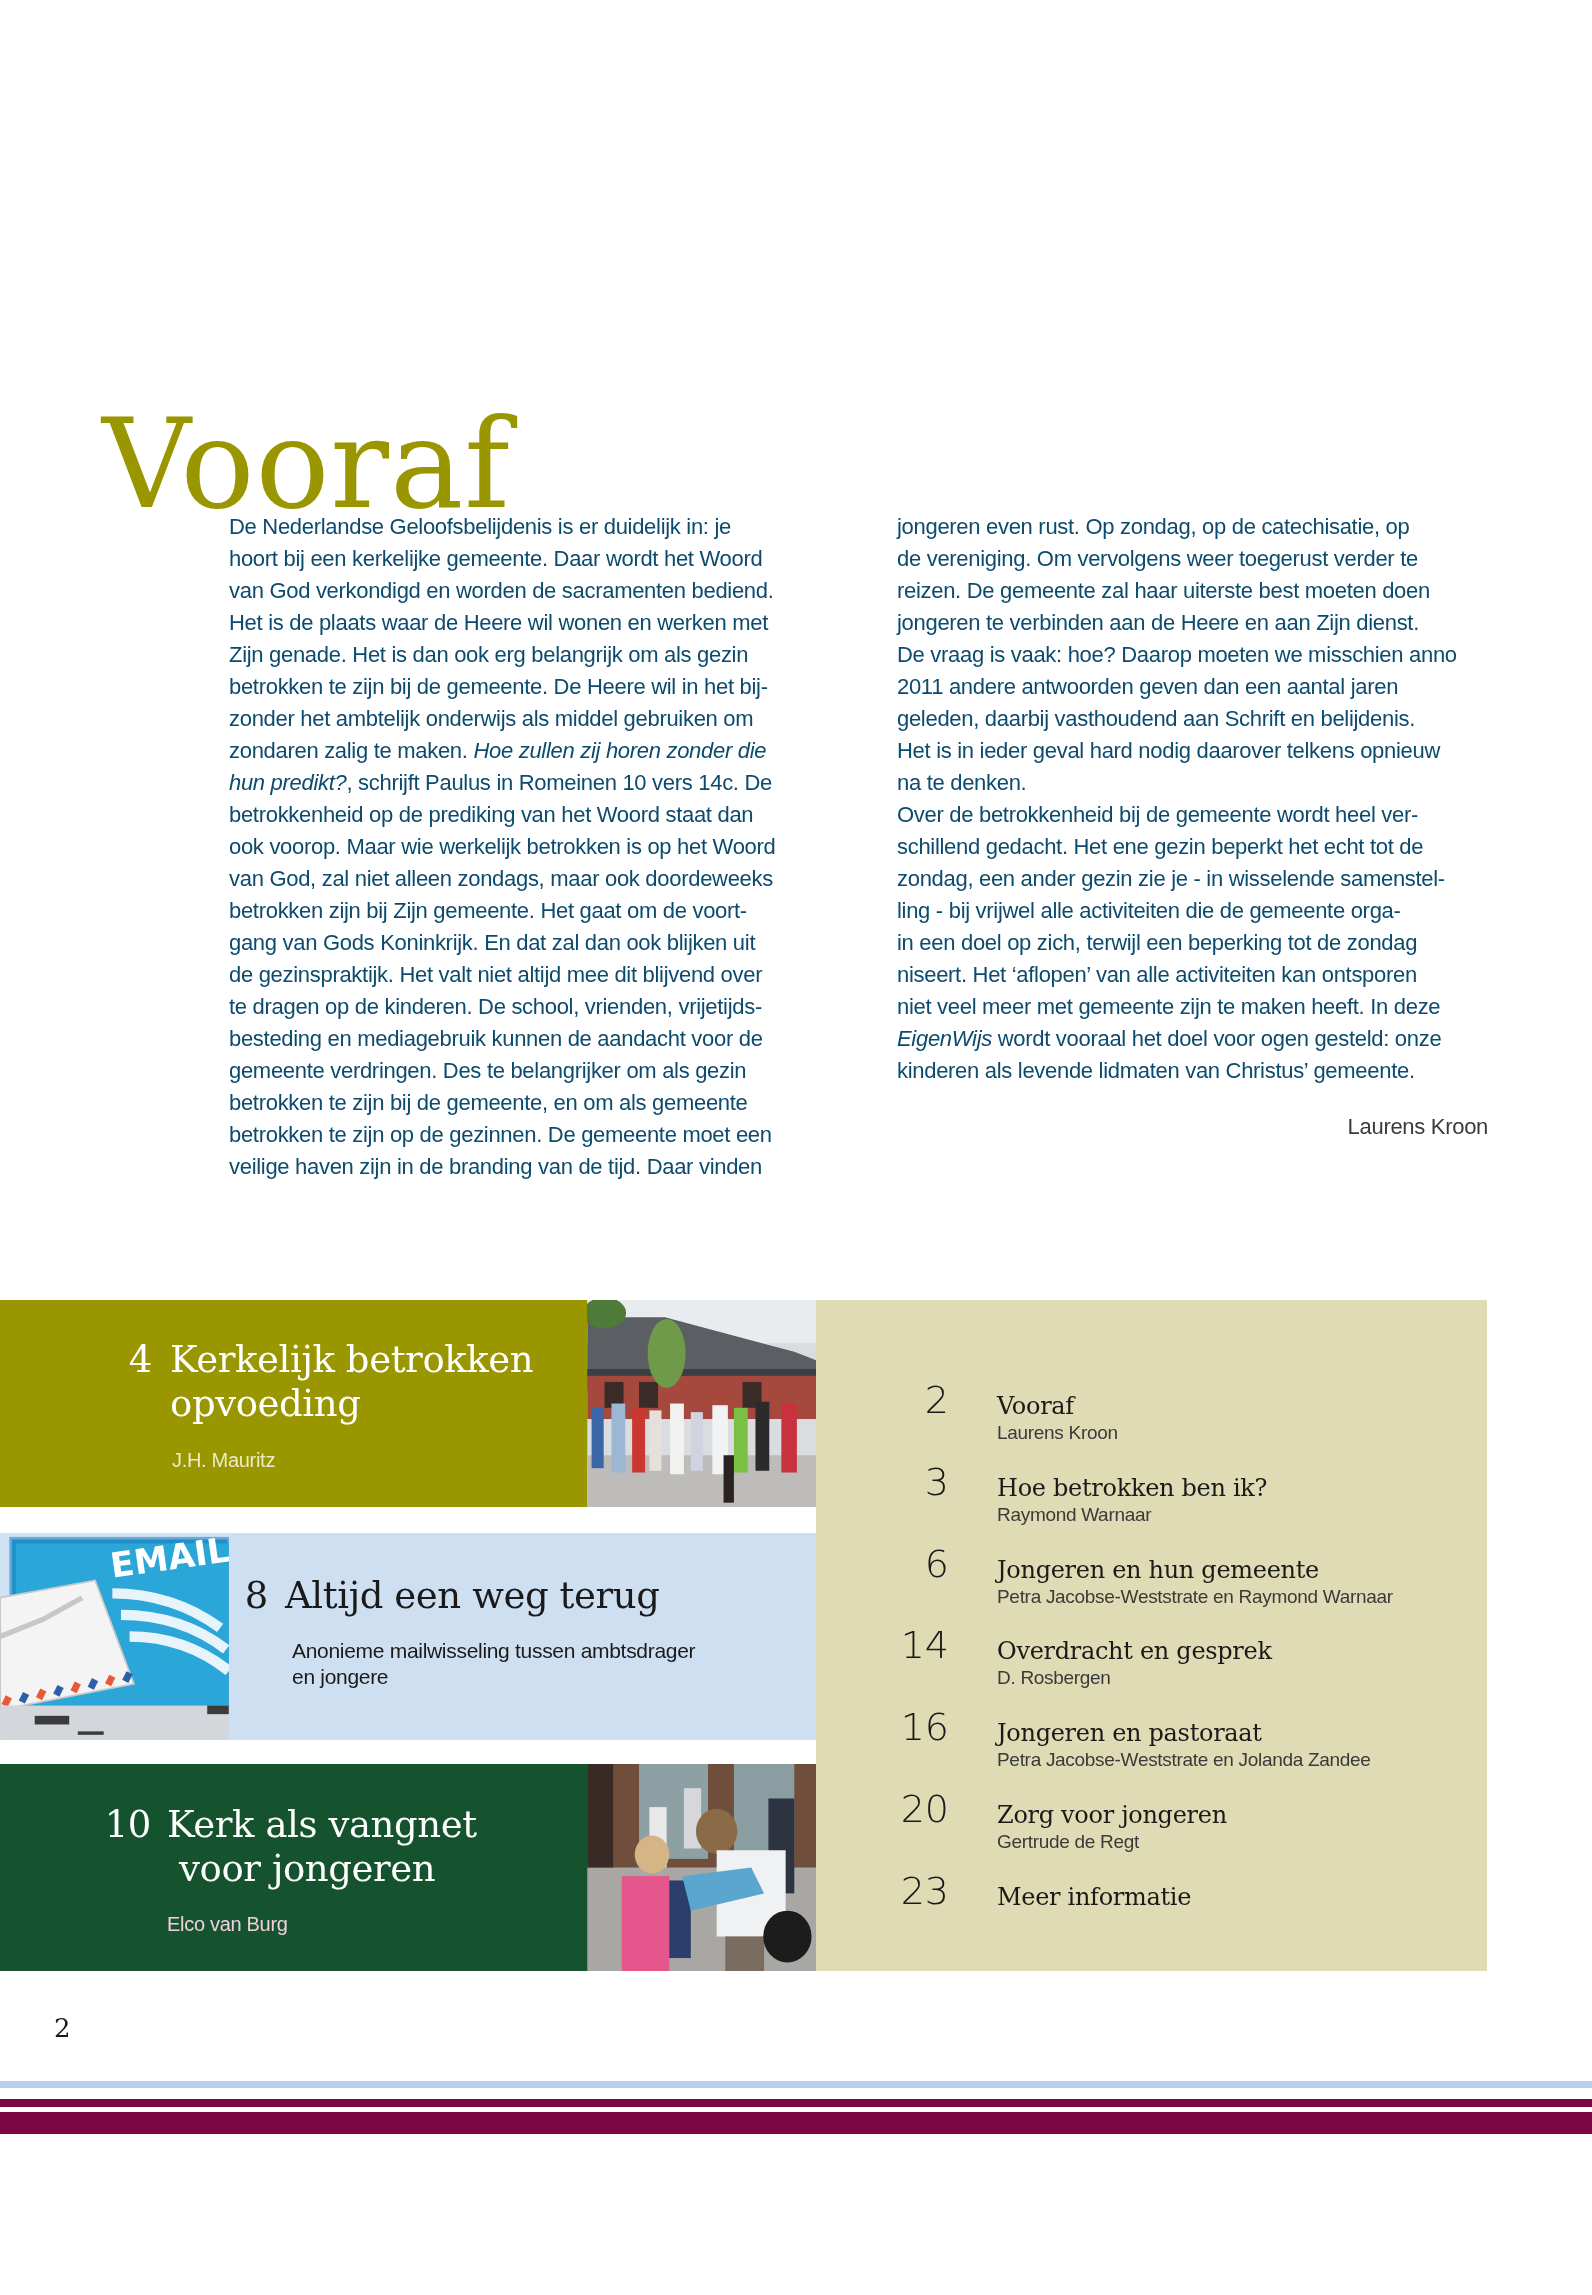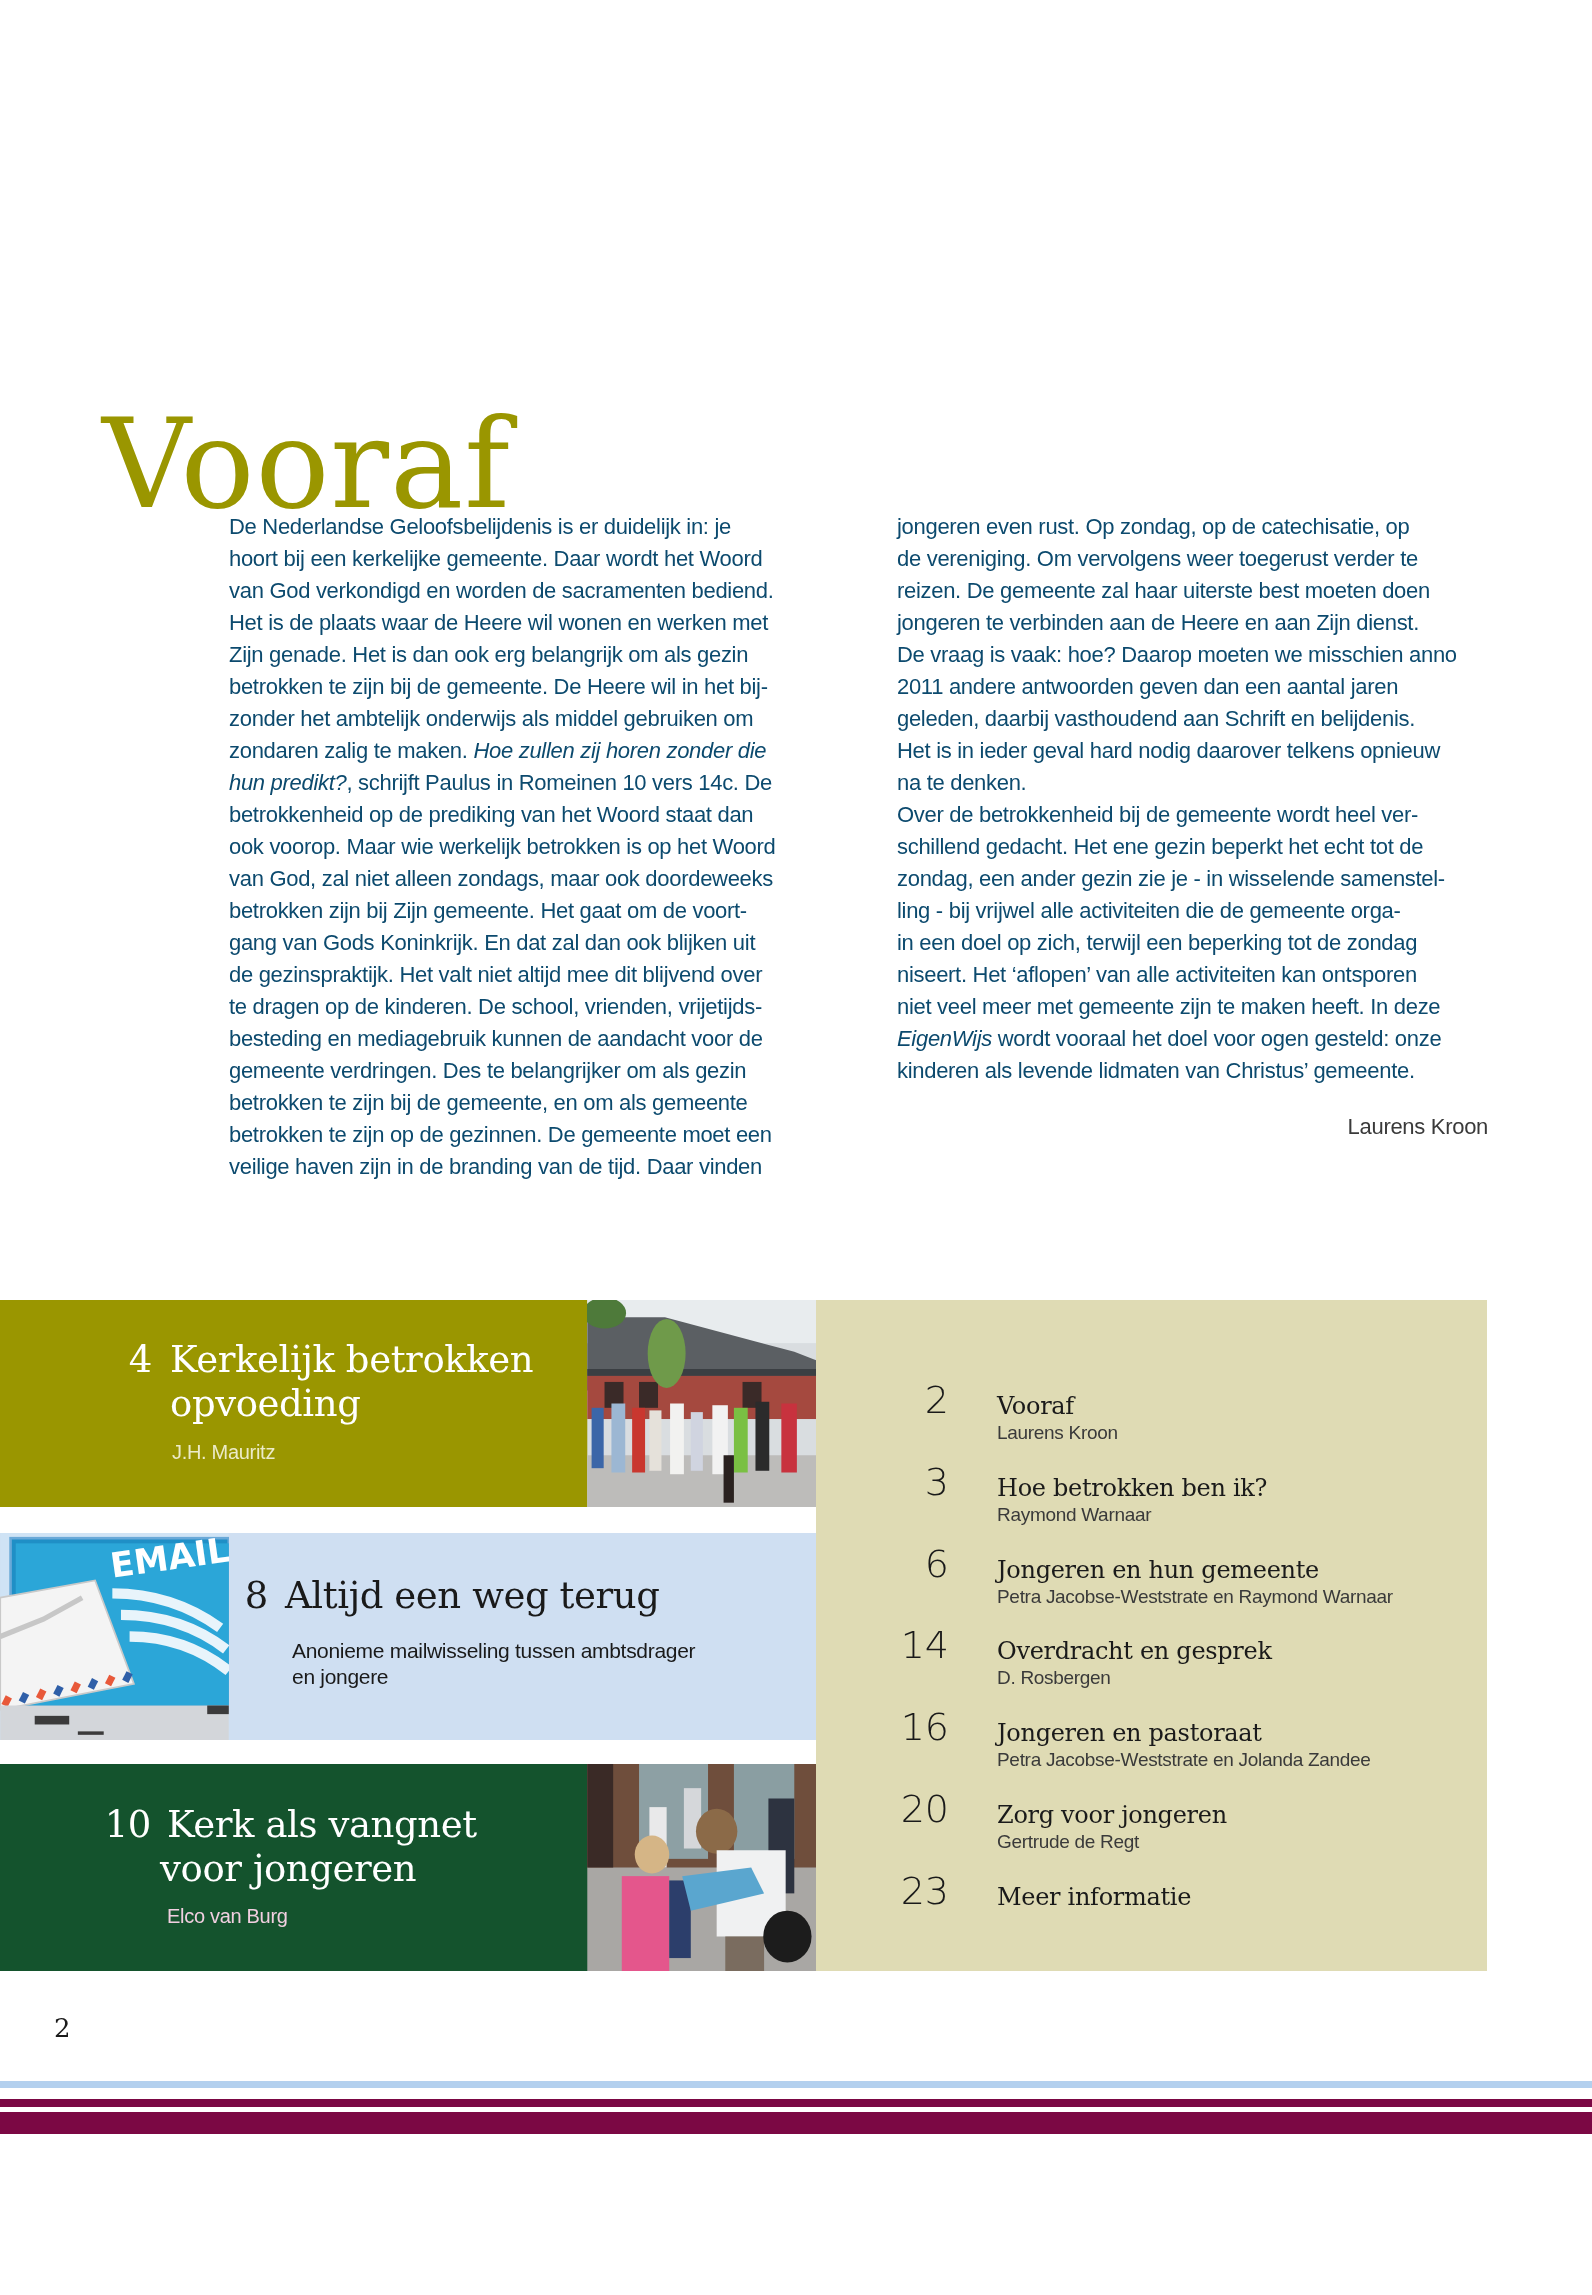--- a/index.html
+++ b/index.html
@@ -19,21 +19,21 @@
   .feature-olive { top: 1300px; background: #9a9600; }
   .feature-blue { top: 1533px; background: #cfdff2; }
   .feature-maroon { top: 1764px; background: #14532d; }
 
   .photo { position: absolute; top: 0; width: 230px; height: 207px; overflow: hidden; }
   .photo-right { left: 587px; }
   .photo-left { left: 0; width: 229px; }
 
   .f-title { position: absolute; font-family: "DejaVu Serif", serif; font-size: 37px; line-height: 44px; letter-spacing: -0.4px; }
   .f-num { position: absolute; text-align: right; }
-  .f-author { position: absolute; font-size: 20px; font-weight: 300; letter-spacing: -0.3px; }
+  .f-author { position: absolute; font-size: 20px; font-weight: 300; letter-spacing: -0.3px; margin-top: 8px; }
   .white { color: #ffffff; }
   .dark { color: #1a1a1a; }
   .f-sub { position: absolute; font-size: 21px; line-height: 27px; color: #1a1a1a; letter-spacing: -0.3px; }
 
   
   .toc { left: 816px; top: 1300px; width: 671px; height: 671px; background: #dfdbb4; }
   .toc-item { position: absolute; left: 0; width: 671px; height: 78px; }
   .toc-page { position: absolute; left: 0; width: 133px; text-align: right; font-family: "DejaVu Sans", sans-serif; font-weight: 200; font-size: 38px; line-height: 38px; color: #1a1a1a; top: 0; }
   .toc-title { position: absolute; left: 181px; top: 11.2px; font-family: "DejaVu Serif", serif; font-size: 24px; line-height: 28px; color: #1a1a1a; letter-spacing: -0.3px; white-space: nowrap; }
   .toc-author { position: absolute; left: 181px; top: 41px; font-size: 19px; line-height: 21px; color: #3a3a3a; letter-spacing: -0.3px; white-space: nowrap; }
@@ -160,21 +160,21 @@
   </div>
   <span class="f-title dark f-num" style="left:235px; top:41px; width:33px;">8</span>
   <span class="f-title dark" style="left:285px; top:41px;">Altijd een weg terug</span>
   <span class="f-sub" style="left:292px; top:104px;">Anonieme mailwisseling tussen ambtsdrager</span>
   <span class="f-sub" style="left:292px; top:130px;">en jongere</span>
 </div>
 
 <div class="abs feature feature-maroon">
   <span class="f-title white f-num" style="left:99px; top:39px; width:52px;">10</span>
   <span class="f-title white" style="left:167px; top:39px;">Kerk als vangnet</span>
-  <span class="f-title white" style="left:160px; top:83px;">voor jongeren</span>
+  <span class="f-title white" style="left:179px; top:83px;">voor jongeren</span>
   <span class="f-author" style="left:167px; top:141px; color:#f1cfe0;">Elco van Burg</span>
   <div class="photo photo-right">
     <svg width="230" height="207" viewBox="0 0 266 240">
       <rect width="266" height="240" fill="#a9a7a4"></rect>
       <rect width="266" height="120" fill="#6f4e3c"></rect>
       <rect x="60" y="0" width="80" height="110" fill="#8da0a4"></rect>
       <rect x="170" y="0" width="70" height="110" fill="#8a9ea2"></rect>
       <rect x="0" y="0" width="30" height="120" fill="#3a2a26"></rect>
       <rect x="112" y="28" width="20" height="70" fill="#d5d7da"></rect>
       <rect x="72" y="50" width="20" height="70" fill="#e9e9ea"></rect>

